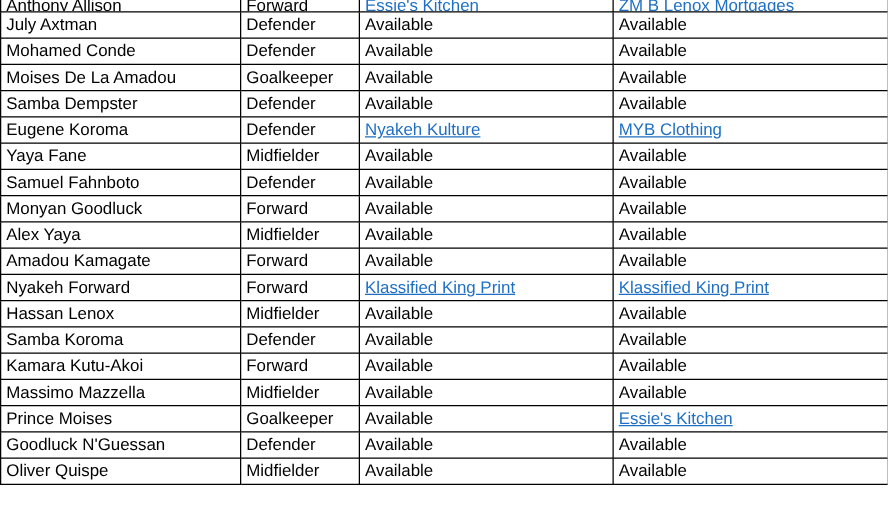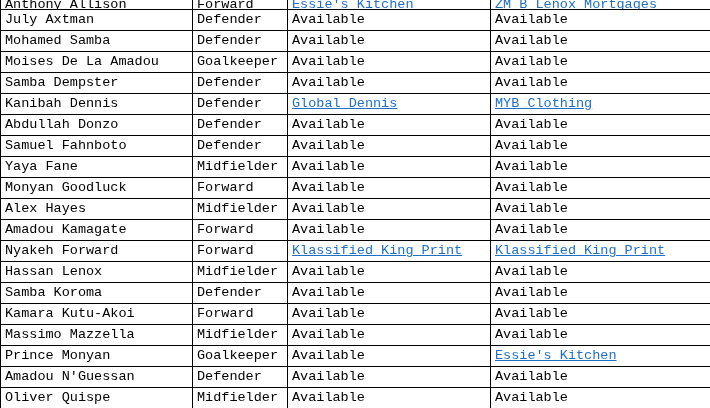--- a/index.html
+++ b/index.html
@@ -12,21 +12,20 @@
     height: 408px;
     overflow: hidden;
     font-family: "Liberation Sans", sans-serif;
   }
   table.roster {
     border-collapse: collapse;
     table-layout: fixed;
     width: 710px;
     margin: 0;
     padding: 0;
-    font-family: Liberation Mono, monospace;
   }
   table.roster td {
     border: 1px solid #000000;
     font-size: 13.5px;
     line-height: 15px;
     color: #000000;
     padding: 1px 4px 2px 4px;
     height: 17px;
     vertical-align: middle;
     white-space: nowrap;
@@ -81,21 +80,21 @@
         </td>
         <td>
           <span class="cell-text">Available</span>
         </td>
         <td>
           <span class="cell-text">Available</span>
         </td>
       </tr>
       <tr>
         <td>
-          <span class="cell-text">Mohamed Samba</span>
+          <span class="cell-text">Mohamed Conde</span>
         </td>
         <td>
           <span class="cell-text">Defender</span>
         </td>
         <td>
           <span class="cell-text">Available</span>
         </td>
         <td>
           <span class="cell-text">Available</span>
         </td>
@@ -123,34 +122,34 @@
         </td>
         <td>
           <span class="cell-text">Available</span>
         </td>
         <td>
           <span class="cell-text">Available</span>
         </td>
       </tr>
       <tr>
         <td>
-          <span class="cell-text">Kanibah Dennis</span>
-        </td>
-        <td>
-          <span class="cell-text">Defender</span>
-        </td>
-        <td><a class="link" href="#">Global Dennis</a></td>
+          <span class="cell-text">Eugene Koroma</span>
+        </td>
+        <td>
+          <span class="cell-text">Defender</span>
+        </td>
+        <td><a class="link" href="#">Nyakeh Kulture</a></td>
         <td><a class="link" href="#">MYB Clothing</a></td>
       </tr>
       <tr>
         <td>
-          <span class="cell-text">Abdullah Donzo</span>
-        </td>
-        <td>
-          <span class="cell-text">Defender</span>
+          <span class="cell-text">Yaya Fane</span>
+        </td>
+        <td>
+          <span class="cell-text">Midfielder</span>
         </td>
         <td>
           <span class="cell-text">Available</span>
         </td>
         <td>
           <span class="cell-text">Available</span>
         </td>
       </tr>
       <tr>
         <td>
@@ -161,49 +160,35 @@
         </td>
         <td>
           <span class="cell-text">Available</span>
         </td>
         <td>
           <span class="cell-text">Available</span>
         </td>
       </tr>
       <tr>
         <td>
-          <span class="cell-text">Yaya Fane</span>
-        </td>
-        <td>
-          <span class="cell-text">Midfielder</span>
-        </td>
-        <td>
-          <span class="cell-text">Available</span>
-        </td>
-        <td>
-          <span class="cell-text">Available</span>
-        </td>
-      </tr>
-      <tr>
-        <td>
           <span class="cell-text">Monyan Goodluck</span>
         </td>
         <td>
           <span class="cell-text">Forward</span>
         </td>
         <td>
           <span class="cell-text">Available</span>
         </td>
         <td>
           <span class="cell-text">Available</span>
         </td>
       </tr>
       <tr>
         <td>
-          <span class="cell-text">Alex Hayes</span>
+          <span class="cell-text">Alex Yaya</span>
         </td>
         <td>
           <span class="cell-text">Midfielder</span>
         </td>
         <td>
           <span class="cell-text">Available</span>
         </td>
         <td>
           <span class="cell-text">Available</span>
         </td>
@@ -283,33 +268,33 @@
         </td>
         <td>
           <span class="cell-text">Available</span>
         </td>
         <td>
           <span class="cell-text">Available</span>
         </td>
       </tr>
       <tr>
         <td>
-          <span class="cell-text">Prince Monyan</span>
+          <span class="cell-text">Prince Moises</span>
         </td>
         <td>
           <span class="cell-text">Goalkeeper</span>
         </td>
         <td>
           <span class="cell-text">Available</span>
         </td>
         <td><a class="link" href="#">Essie's Kitchen</a></td>
       </tr>
       <tr>
         <td>
-          <span class="cell-text">Amadou N'Guessan</span>
+          <span class="cell-text">Goodluck N'Guessan</span>
         </td>
         <td>
           <span class="cell-text">Defender</span>
         </td>
         <td>
           <span class="cell-text">Available</span>
         </td>
         <td>
           <span class="cell-text">Available</span>
         </td>

